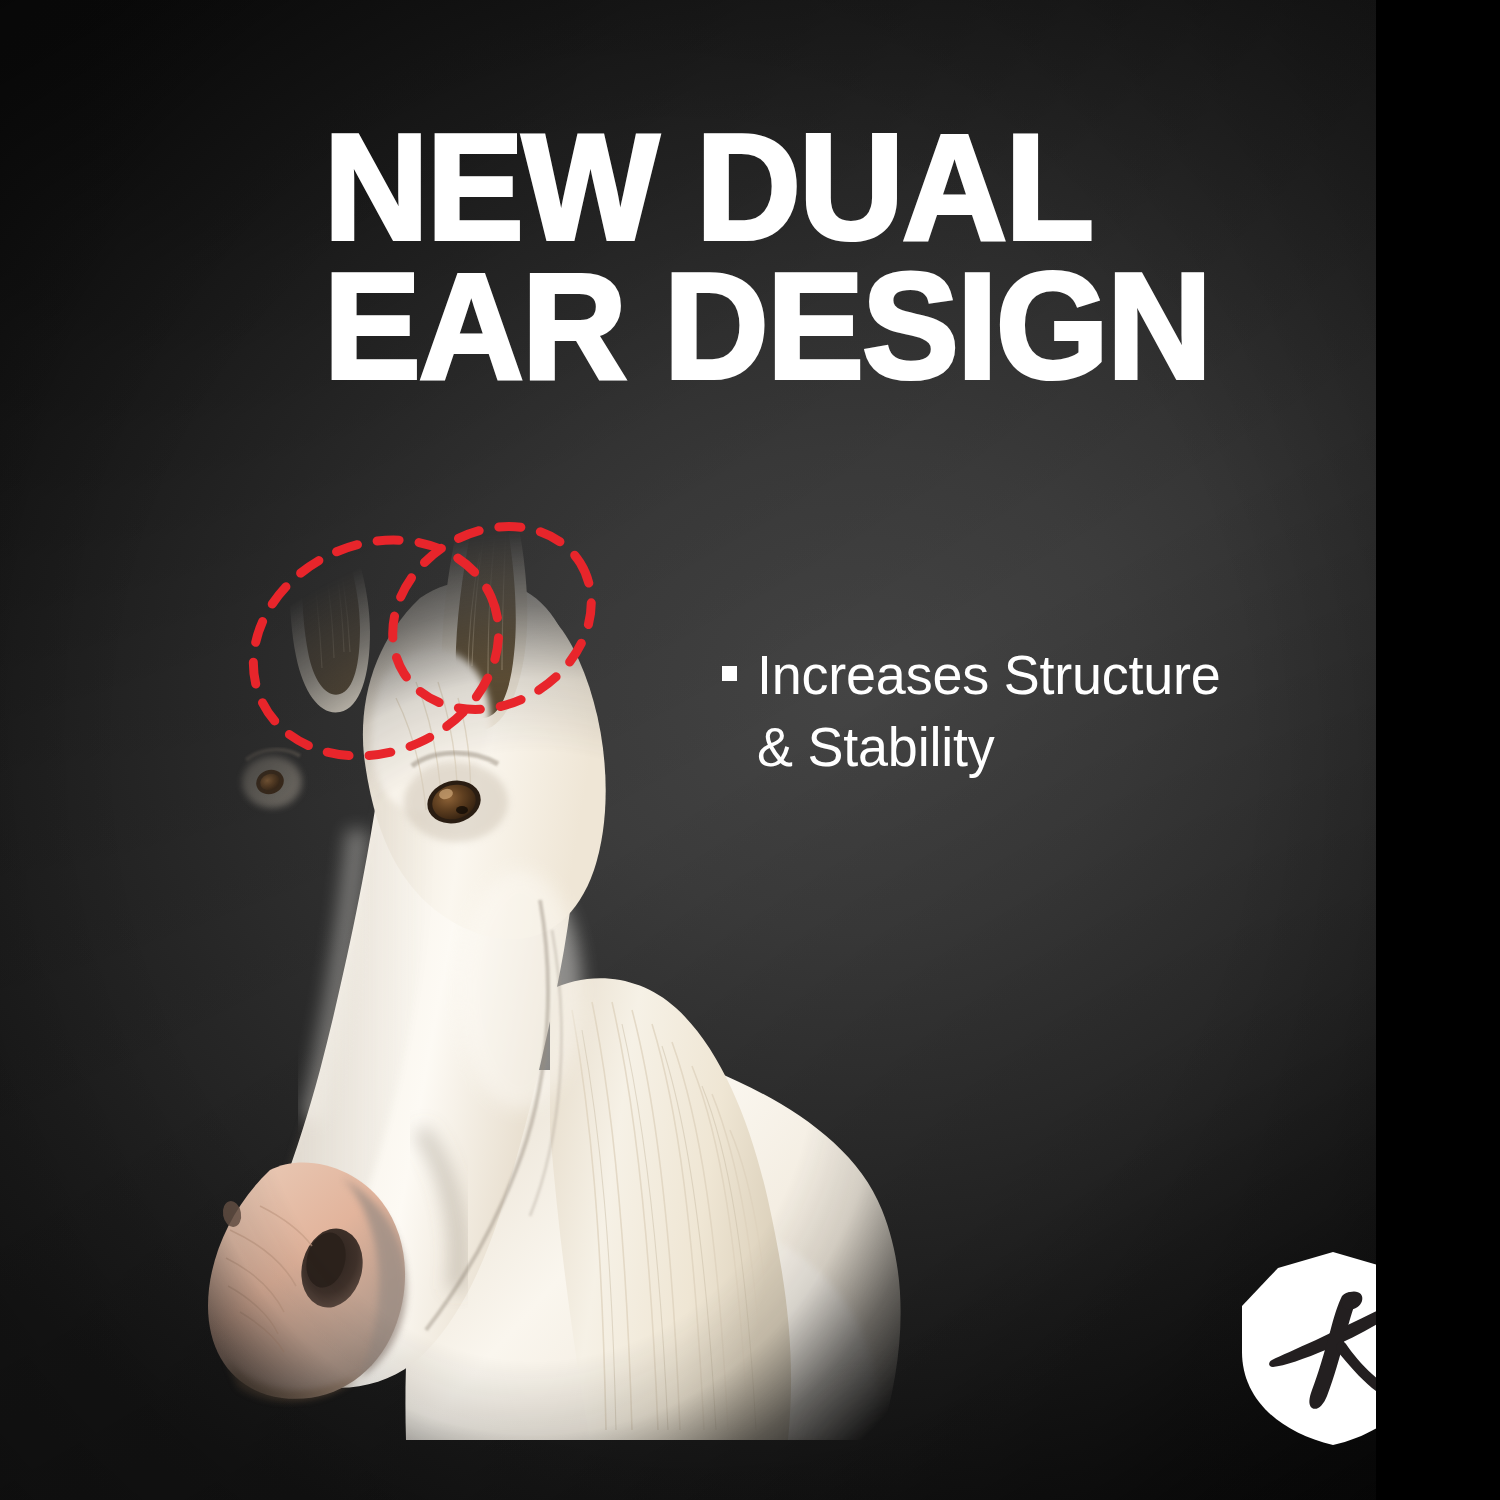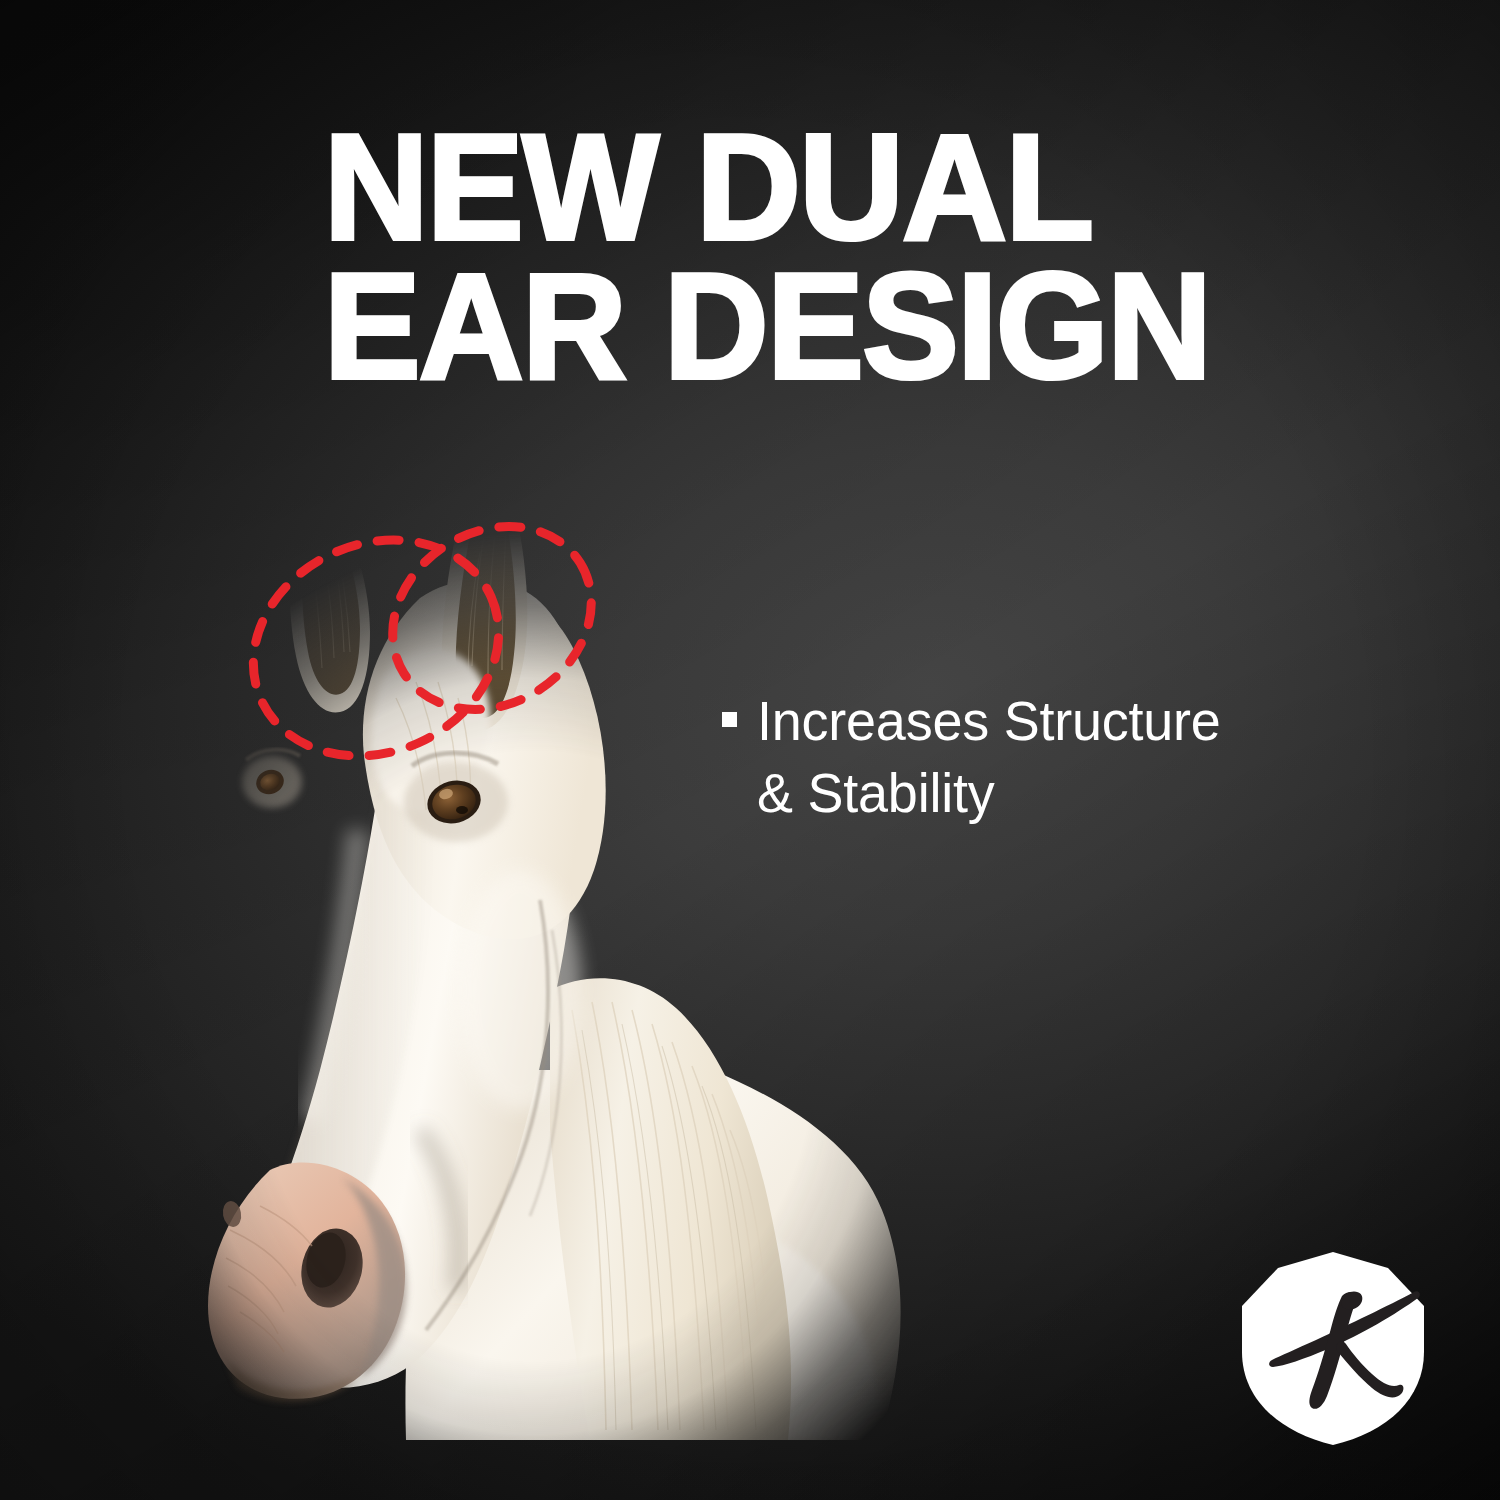--- a/index.html
+++ b/index.html
@@ -2,21 +2,21 @@
 <html><head>
 <meta charset="utf-8">
 <style>
   html, body {
     margin: 0;
     padding: 0;
     background: #000;
   }
   #canvas {
     position: relative;
-    width: 1500px;
+    width: 1376px;
     height: 1500px;
     overflow: hidden;
     font-family: "Liberation Sans", sans-serif;
     background: #1b1b1b;
   }
   
   .bg-base {
     position: absolute;
     inset: 0;
     background: #1c1c1c;
@@ -63,21 +63,20 @@
     -webkit-text-stroke: 4.2px #ffffff;
     paint-order: stroke fill;
   }
 
   
   .bullets {
     position: absolute;
     left: 722px;
     top: 640px;
     width: 700px;
-    margin-top: 46px;
   }
   .bullet-row {
     display: flex;
     align-items: flex-start;
     margin-bottom: 70px;
   }
   .bullet-mark {
     width: 15px;
     height: 15px;
     background: #ffffff;

